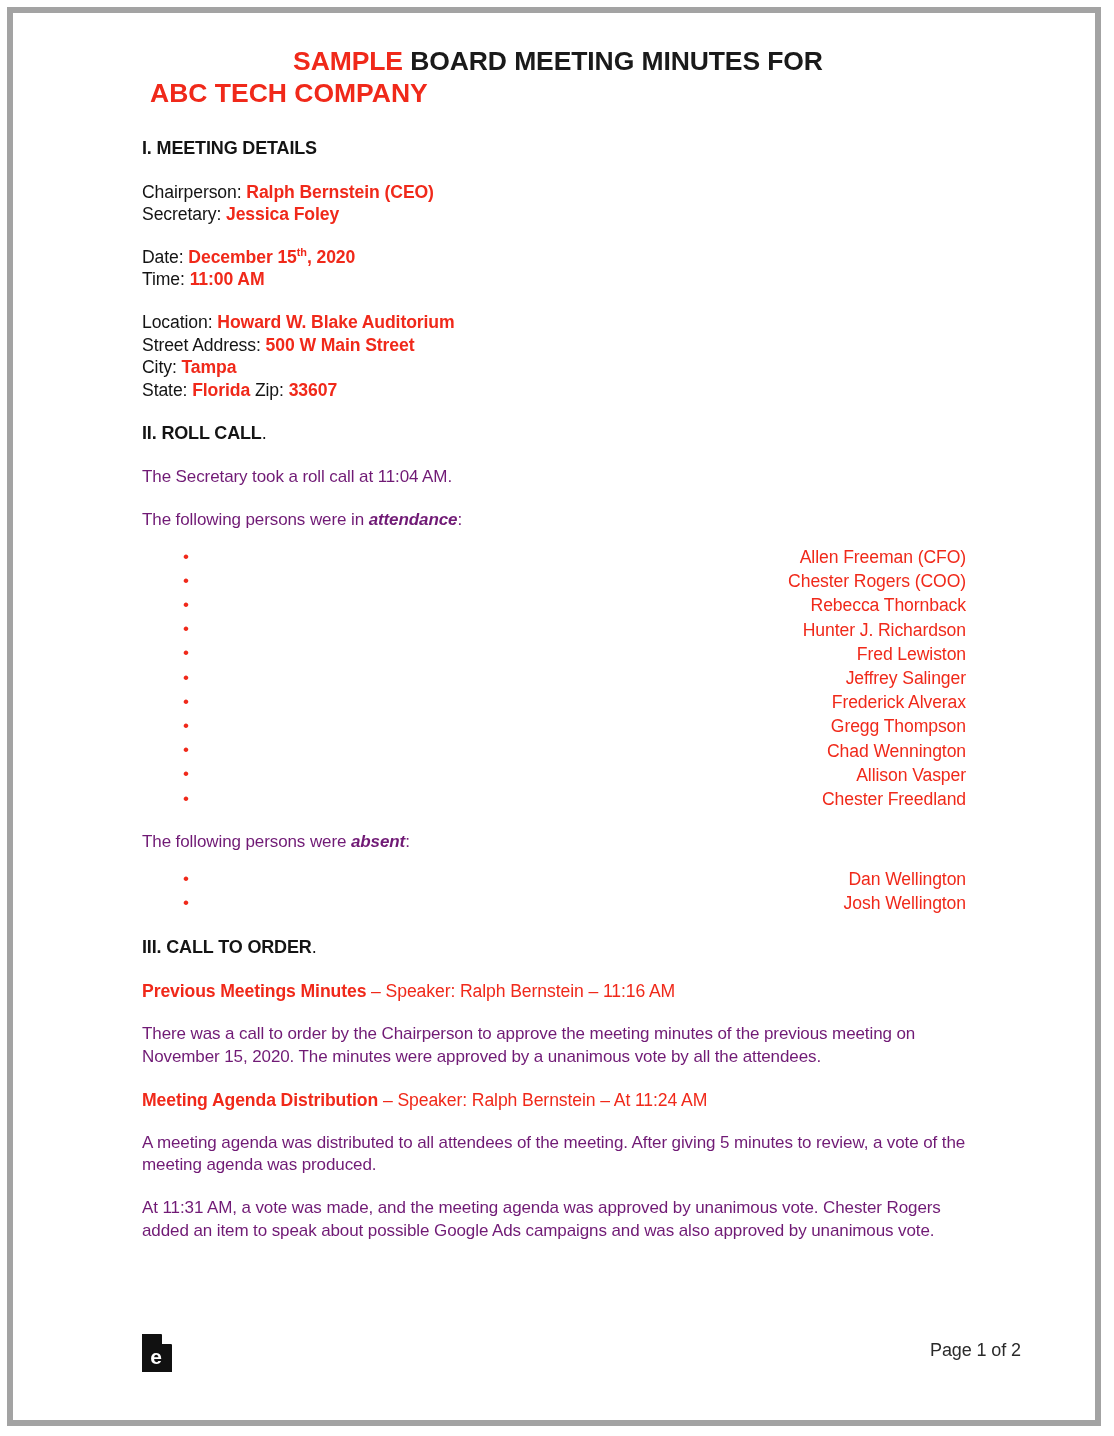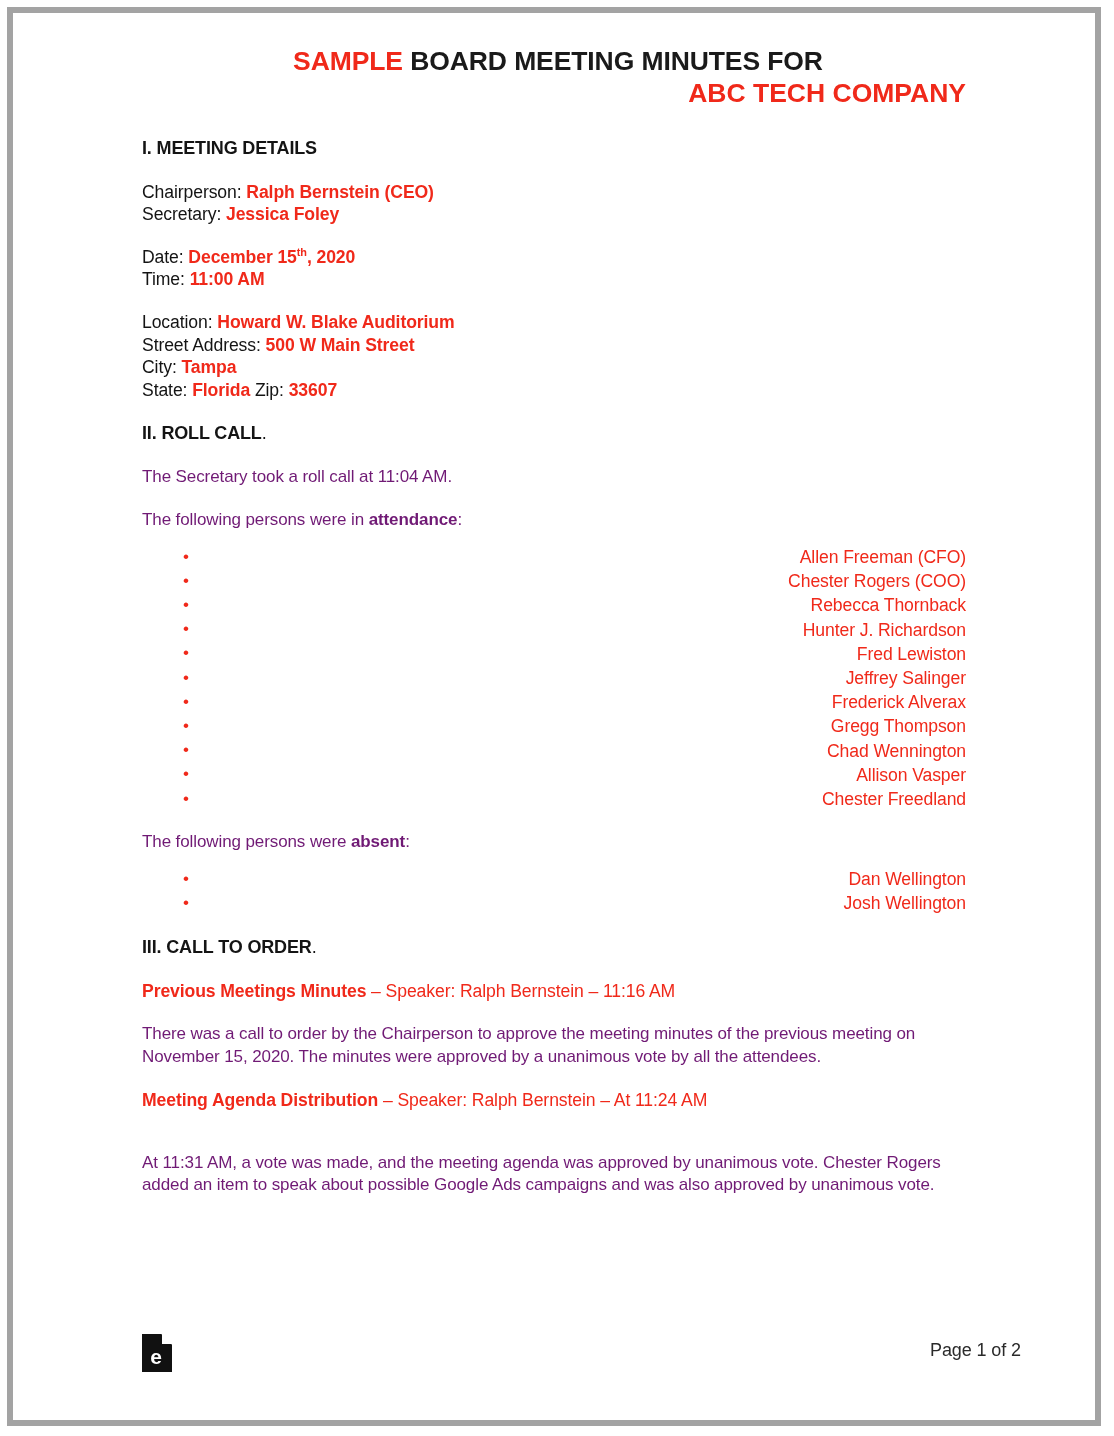--- a/index.html
+++ b/index.html
@@ -37,21 +37,21 @@
     font-size: 26.5px;
     font-weight: bold;
     color: #1a1a1a;
     line-height: 1.22;
     letter-spacing: -0.1px;
     margin: 0 0 0 0;
     padding-left: 8px;
   }
   .doc-title .red { color: #F0291A; }
   .title-line2 {
-    text-align: right;
+    text-align: left;
     font-size: 26.5px;
     font-weight: bold;
     color: #F0291A;
     line-height: 1.22;
     padding-left: 8px;
   }
 
   
   .section-head {
     font-size: 18px;
@@ -73,21 +73,21 @@
   .val {
     color: #F0291A;
     font-weight: bold;
   }
   .para {
     font-size: 17px;
     color: #701a75;
     line-height: 22.8px;
     letter-spacing: -0.1px;
   }
-  .para b { font-weight: bold; }
+  .para b { font-weight: bold; font-style: italic; }
   .sub-head {
     font-size: 17.6px;
     color: #F0291A;
     line-height: 22.8px;
     letter-spacing: -0.1px;
   }
   .sub-head .strong { font-weight: bold; }
 
   sup {
     font-size: 0.62em;
@@ -260,20 +260,21 @@
     <div class="para">There was a call to order by the Chairperson to approve the meeting minutes of the previous meeting on November 15, 2020. The minutes were approved by a unanimous vote by all the attendees.</div>
 
     <div class="gap-md"></div>
 
     <div class="sub-head">
       <span class="strong">Meeting Agenda Distribution</span><span> – Speaker: Ralph Bernstein – At 11:24 AM</span>
     </div>
 
     <div class="gap-md"></div>
 
+    <div class="para">A meeting agenda was distributed to all attendees of the meeting. After giving 5 minutes to review, a vote of the meeting agenda was produced.</div>
 
     <div class="gap-md"></div>
 
     <div class="para">At 11:31 AM, a vote was made, and the meeting agenda was approved by unanimous vote. Chester Rogers added an item to speak about possible Google Ads campaigns and was also approved by unanimous vote.</div>
 
   </div>
 
   <div class="footer">
     <span class="logo">
       <svg width="30" height="38" viewBox="0 0 30 38" xmlns="http://www.w3.org/2000/svg">

